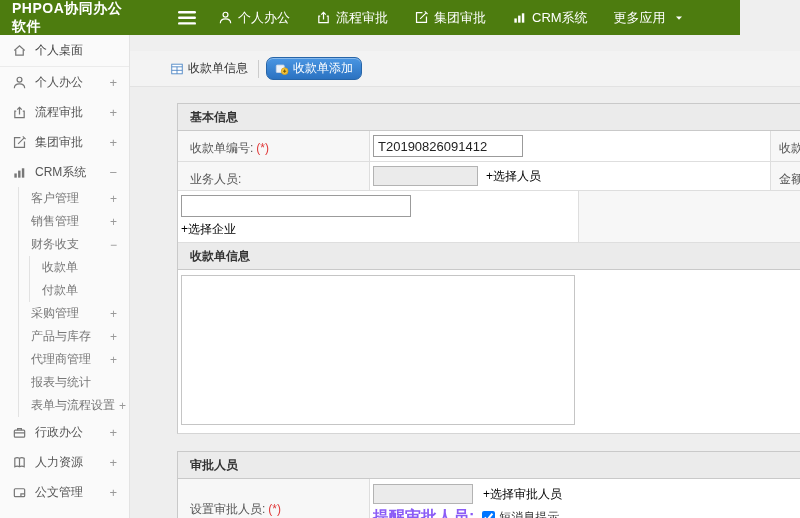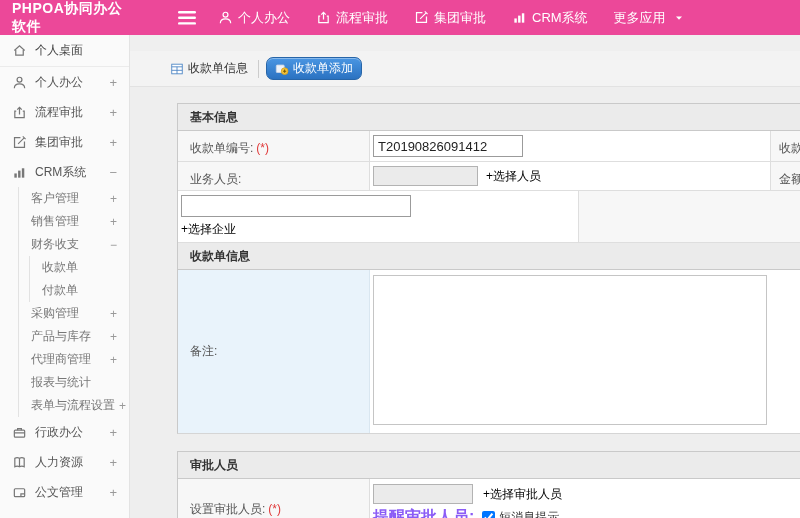--- a/index.html
+++ b/index.html
@@ -7,22 +7,22 @@
   body {
     width:800px; height:518px; position:relative; overflow:hidden;
     background:#efefef;
     font-family:"Liberation Sans","DejaVu Sans",sans-serif;
     font-size:12px; color:#444;
   }
   svg { display:block; }
 
   
   .header {
-    position:absolute; top:0; left:0; width:800px; height:35px;
-    background:#ec4899; color:#fff; display:flex; align-items:center;
+    position:absolute; top:0; left:0; width:740px; height:35px;
+    background:#4d7c0f; color:#fff; display:flex; align-items:center;
   }
   .logo { width:130px; padding-left:12px; font-size:14px; font-weight:bold; letter-spacing:.5px; }
   .hamburger { margin-left:48px; width:18px; height:14px; color:#fff; cursor:pointer; }
   .top-nav { display:flex; align-items:center; margin-left:22px; }
   .nav-item {
     display:flex; align-items:center; gap:5px; margin-right:26px;
     font-size:13px; color:#fff; cursor:pointer; white-space:nowrap;
   }
   .nav-item .nicon { width:15px; height:15px; color:#fff; }
   .nav-item .caret { width:12px; height:12px; margin-left:2px; }
@@ -333,21 +333,20 @@
           <div class="link-line">
             <a class="blue-link">+选择企业</a>
           </div>
         </div>
         <div class="frlabel"></div>
       </div>
 
       <div class="sec-header">收款单信息</div>
 
       <div class="frow last">
-        <div class="flabel remark">备注:</div>
         <div class="fvalue remark-cell">
           <textarea class="remark-box" style=""></textarea>
         </div>
       </div>
     </div>
 
     <div class="gap"></div>
 
     <div class="ftable">
       <div class="sec-header">审批人员</div>

